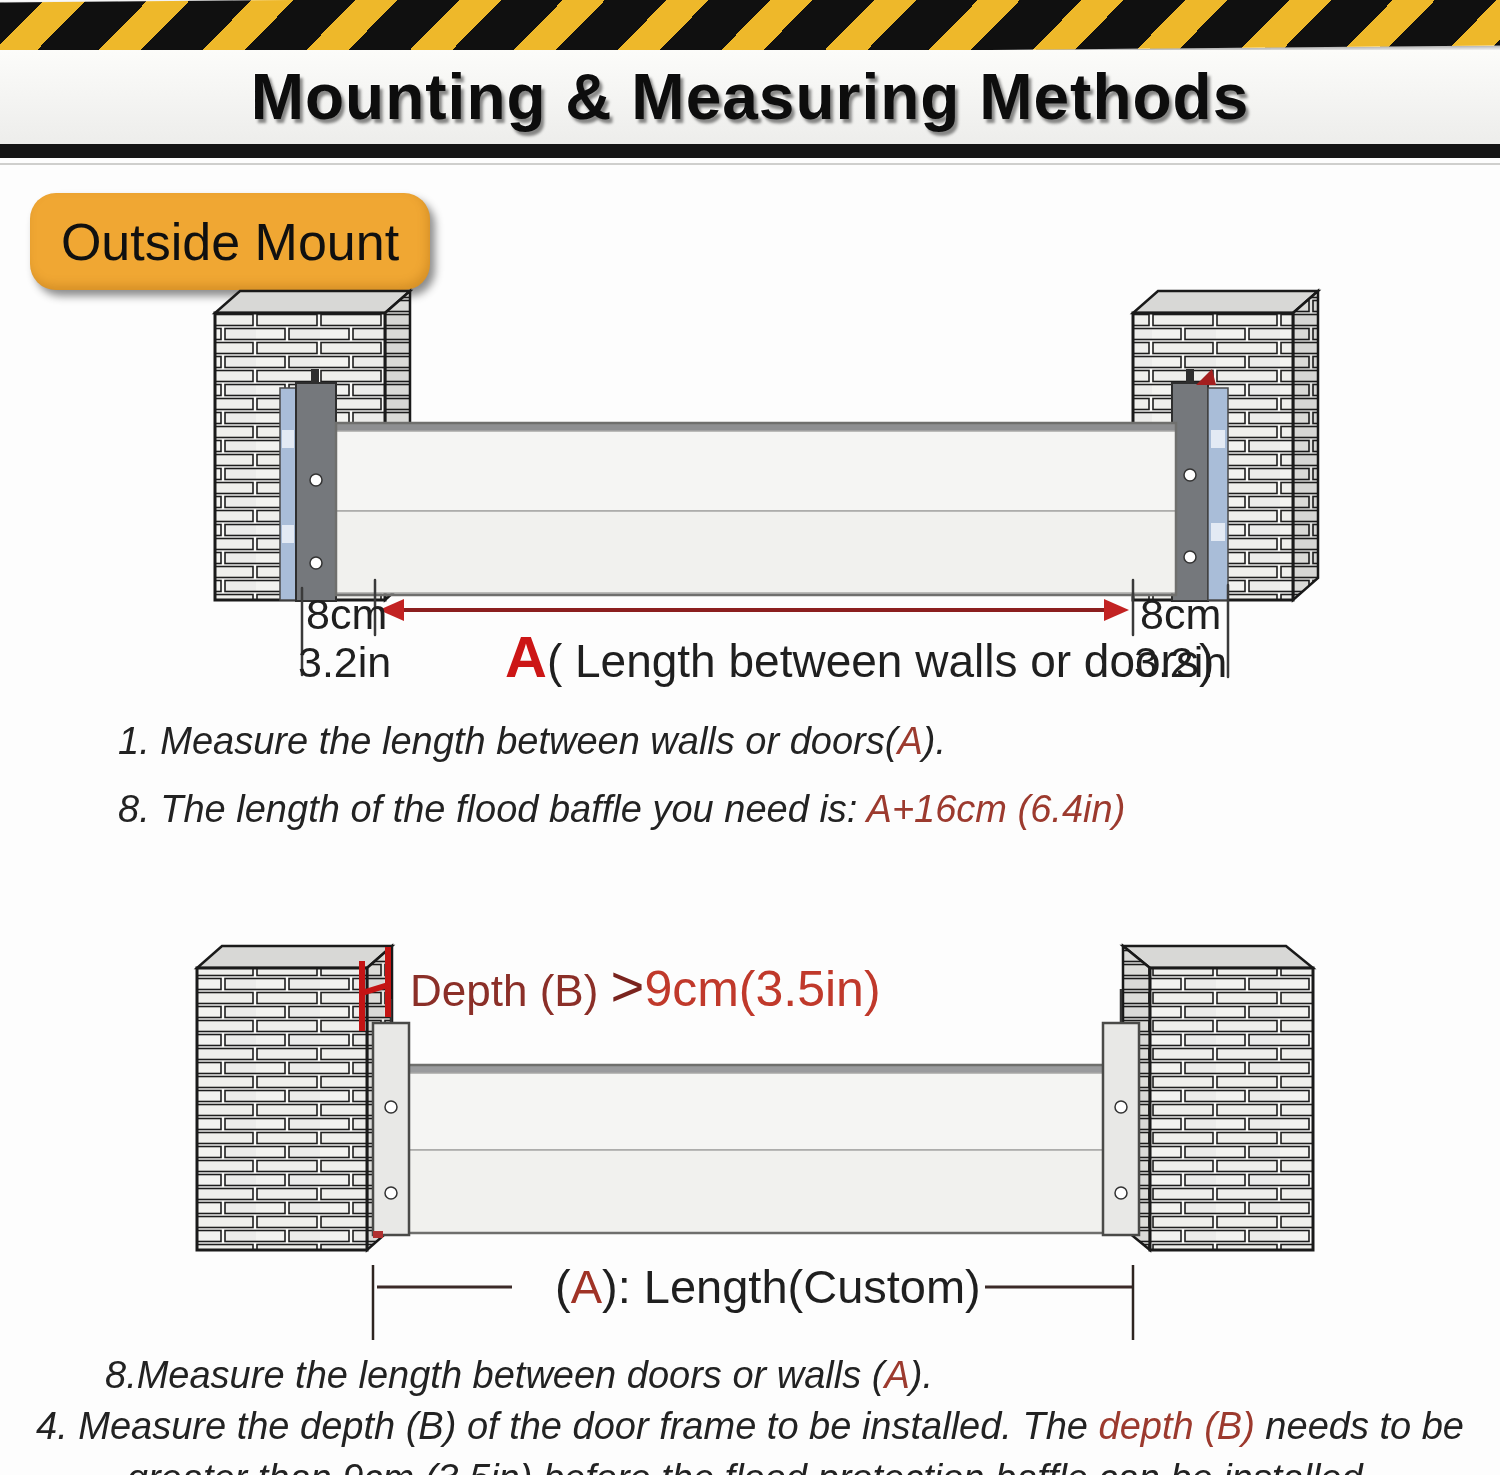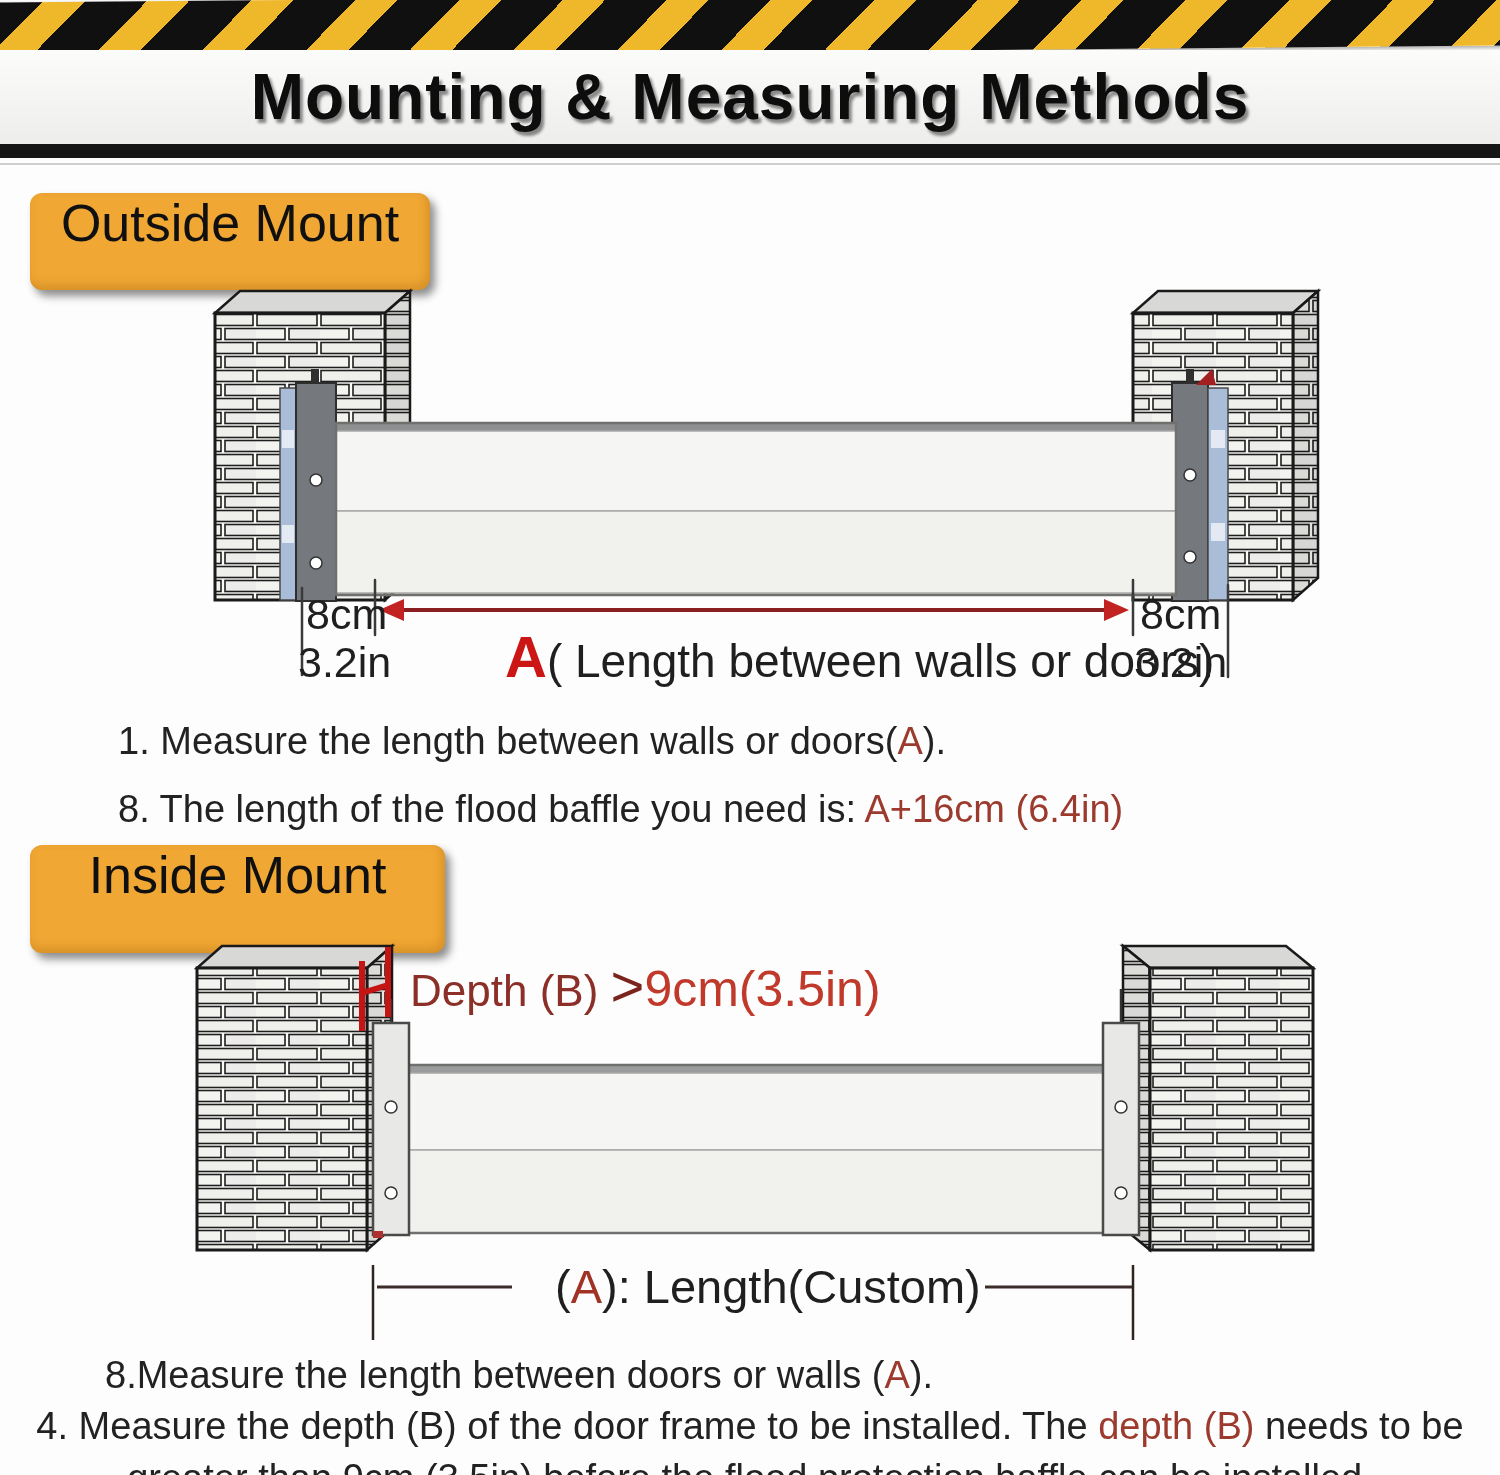--- a/index.html
+++ b/index.html
@@ -21,35 +21,35 @@
   }
   .title-band h1{
     margin:12px;font-size:64px;font-weight:bold;letter-spacing:1px;color:#0d0d0d;
     text-shadow:3px 4px 3px rgba(0,0,0,.45), -1px -1px 0 rgba(255,255,255,.7);
   }
   .black-strip{position:absolute;left:0;top:144px;width:1500px;height:14px;background:#151515;}
   .gray-line{position:absolute;left:0;top:163px;width:1500px;height:2px;background:#cfcfcd;}
 
   
   .mount-label{
-    position:absolute;display:flex;align-items:flex-start;justify-content:center;
-    background:#f0a733;border-radius:12px;color:#101010;font-size:52px;
+    position:absolute;display:flex;align-items:center;justify-content:center;
+    background:#f0a733;border-radius:26px;color:#101010;font-size:52px;
     box-shadow:5px 6px 9px rgba(0,0,0,.45), inset -3px -5px 10px rgba(140,80,0,.25);
   }
   #label-outside{left:30px;top:193px;width:400px;height:97px;}
   #label-inside{left:30px;top:845px;width:415px;height:108px;}
 
   
   .diagram{position:absolute;left:0;}
   #svg-outside{top:285px;}
   #svg-inside{top:935px;}
   text{font-family:"Liberation Sans", sans-serif;}
 
   
-  .steps{position:absolute;font-size:38px;line-height:54px;color:#222;}
+  .steps{position:absolute;font-size:38px;line-height:54px;color:#222;font-style:italic;}
   #steps-outside{left:118px;top:714px;width:1330px;}
   #steps-outside p{margin:0 0 14px 0;}
   #steps-inside-1{left:105px;top:1348px;width:1340px;margin:0;}
   #steps-inside-2{left:0;top:1400px;width:1440px;padding:0 30px;text-align:center;line-height:52px;margin:0;}
   .accent-dark{color:#9c3a2e;}
 </style>
 </head>
 <body>
 
 <div id="page">
@@ -139,23 +139,20 @@
     <text x="505" y="392">
       <tspan font-size="58" font-weight="bold" fill="#cc1616">A</tspan><tspan font-size="46" fill="#1f1f1f">( Length between walls or doors)</tspan>
     </text>
   </svg>
 
   <div class="steps" id="steps-outside">
     <p><span>1. Measure the length between walls or doors(</span><span class="accent-dark">A</span><span>).</span></p>
     <p><span>8. The length of the flood baffle you need is: </span><span class="accent-dark">A+16cm (6.4in)</span></p>
   </div>
 
-  <div class="mount-label" id="label-inside">
-    <span>Inside Mount</span>
-  </div>
 
   <svg id="svg-inside" class="diagram" width="1500" height="410" viewBox="0 0 1500 410">
 
     <g>
       <polygon points="197,33 367,33 392,11 222,11" fill="#d8d8d6" stroke="#1a1a1a" stroke-width="2.5"></polygon>
       <polygon points="367,33 392,11 392,293 367,315" fill="url(#brick)" stroke="#1a1a1a" stroke-width="2.5"></polygon>
       <polygon points="367,33 392,11 392,293 367,315" fill="rgba(0,0,0,0.08)"></polygon>
       <rect x="197" y="33" width="170" height="282" fill="url(#brick)" stroke="#1a1a1a" stroke-width="3"></rect>
     </g>
 

